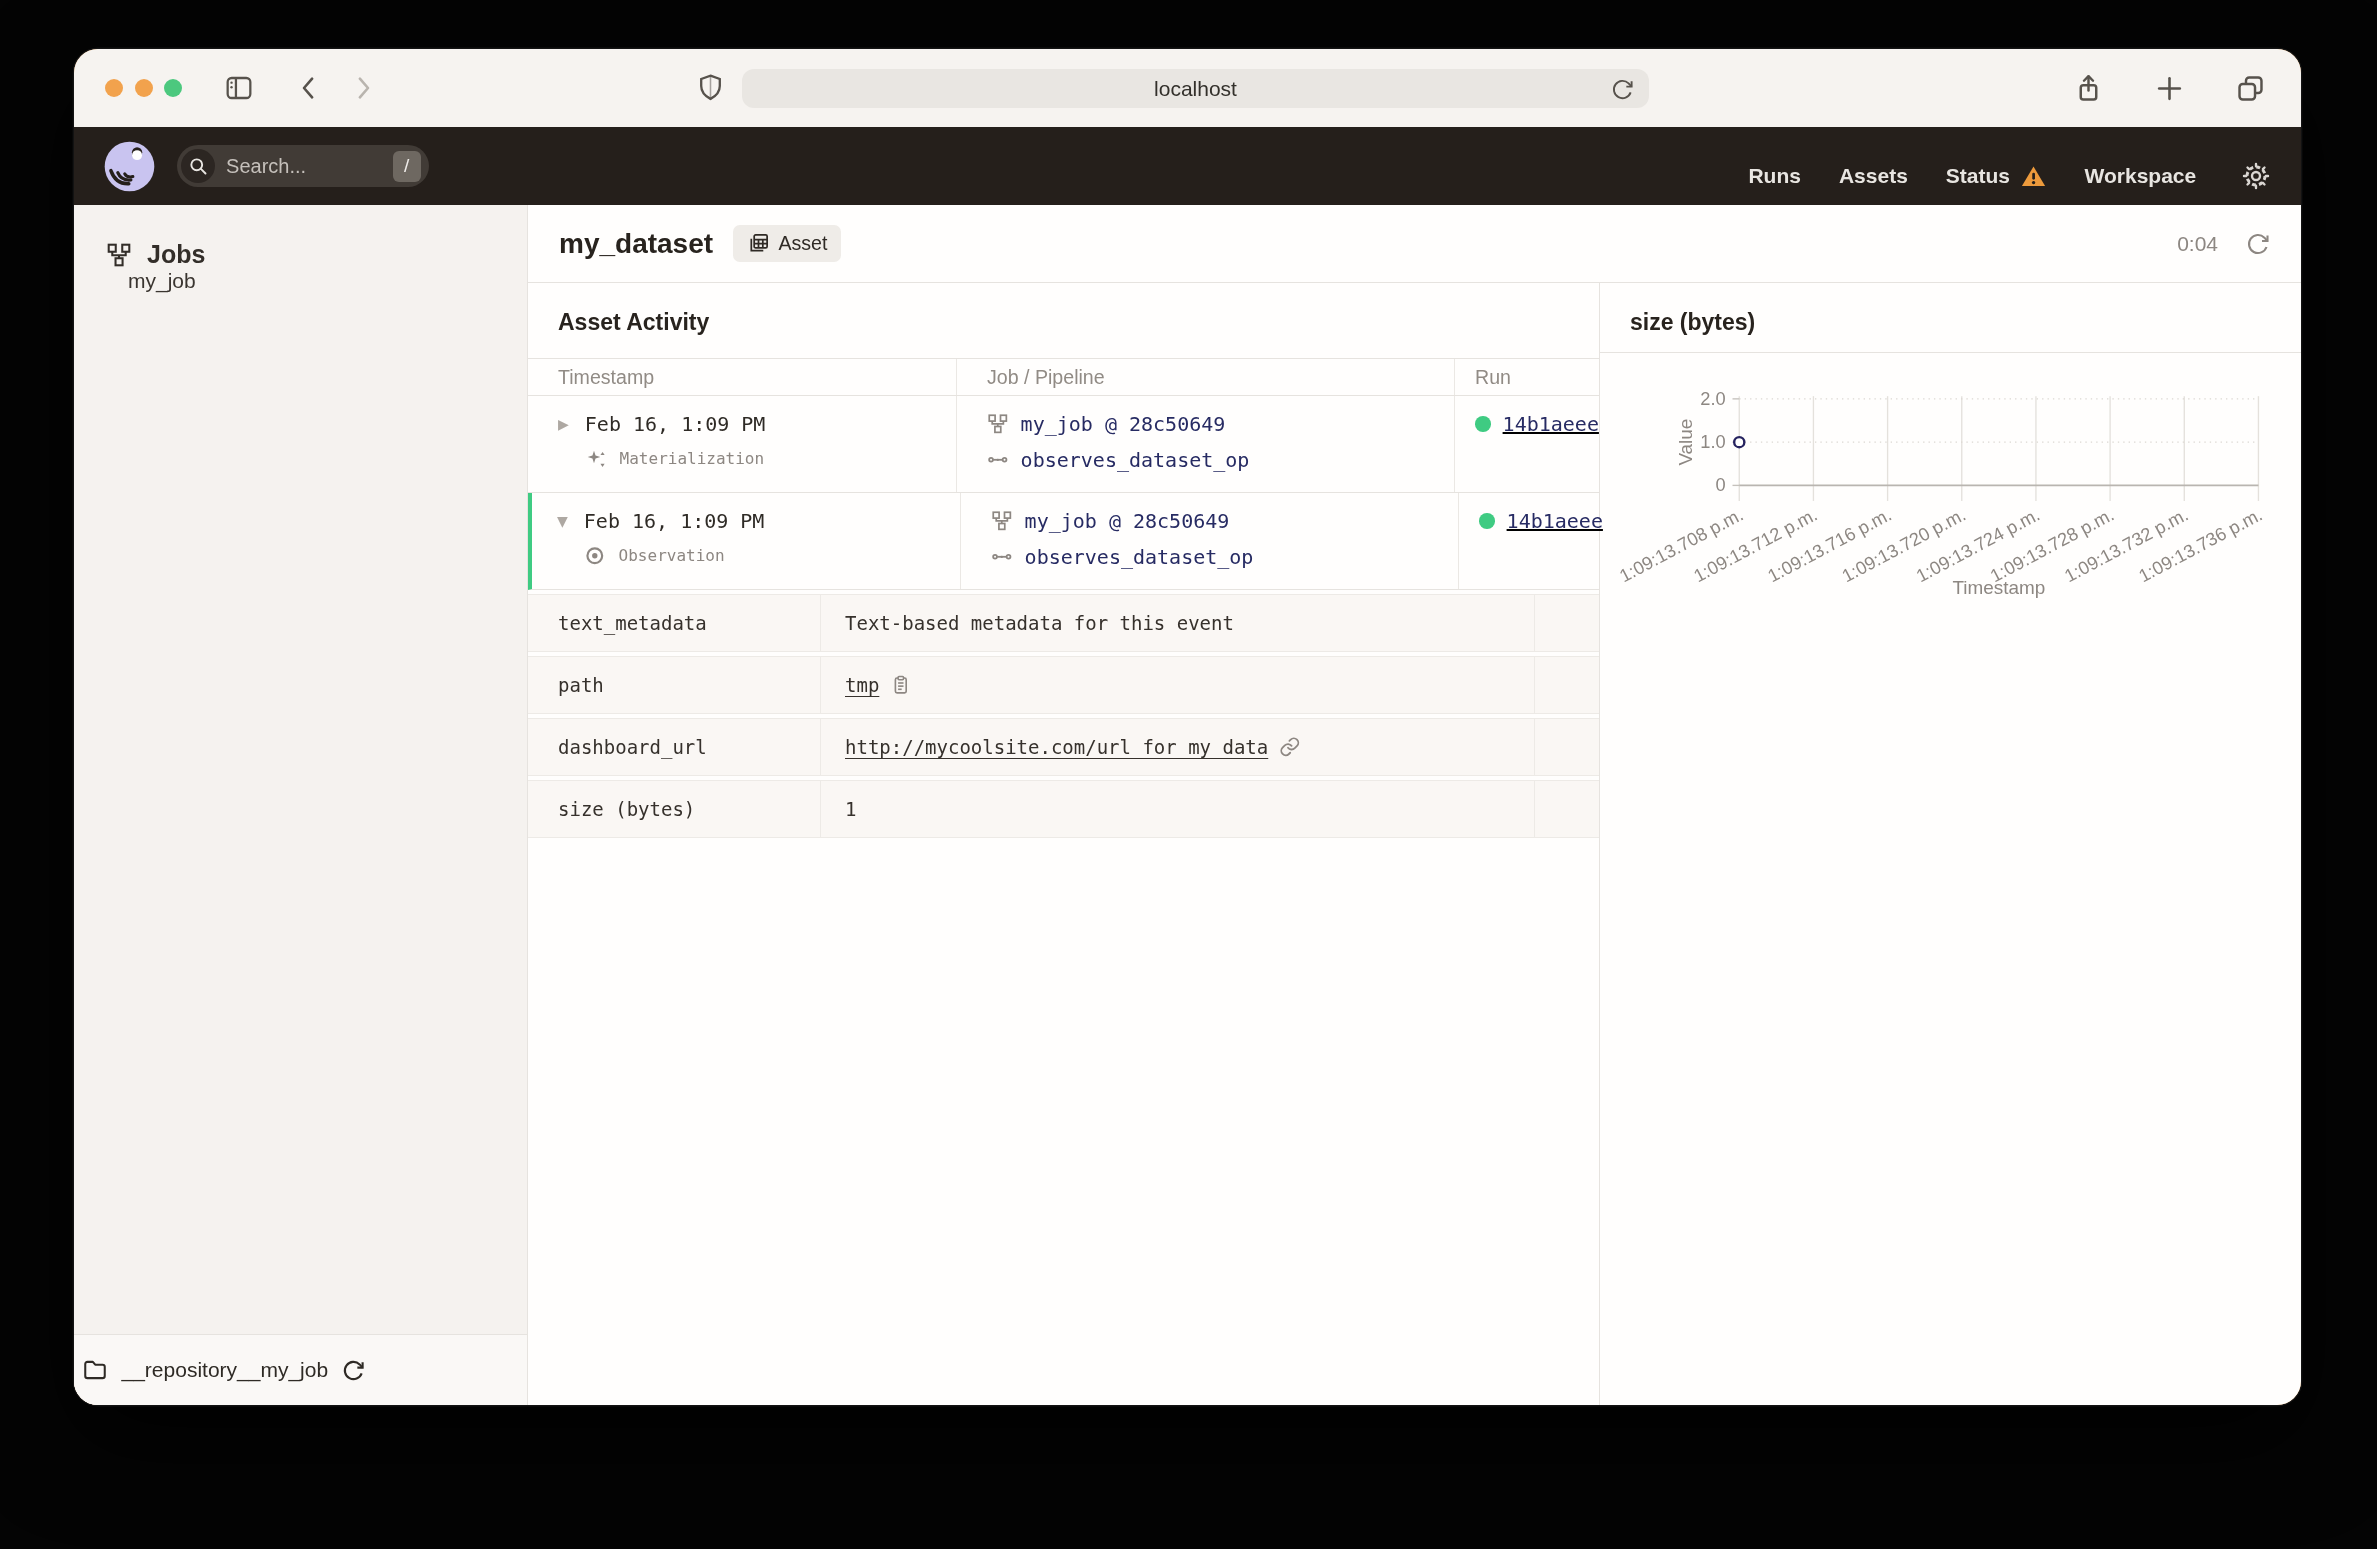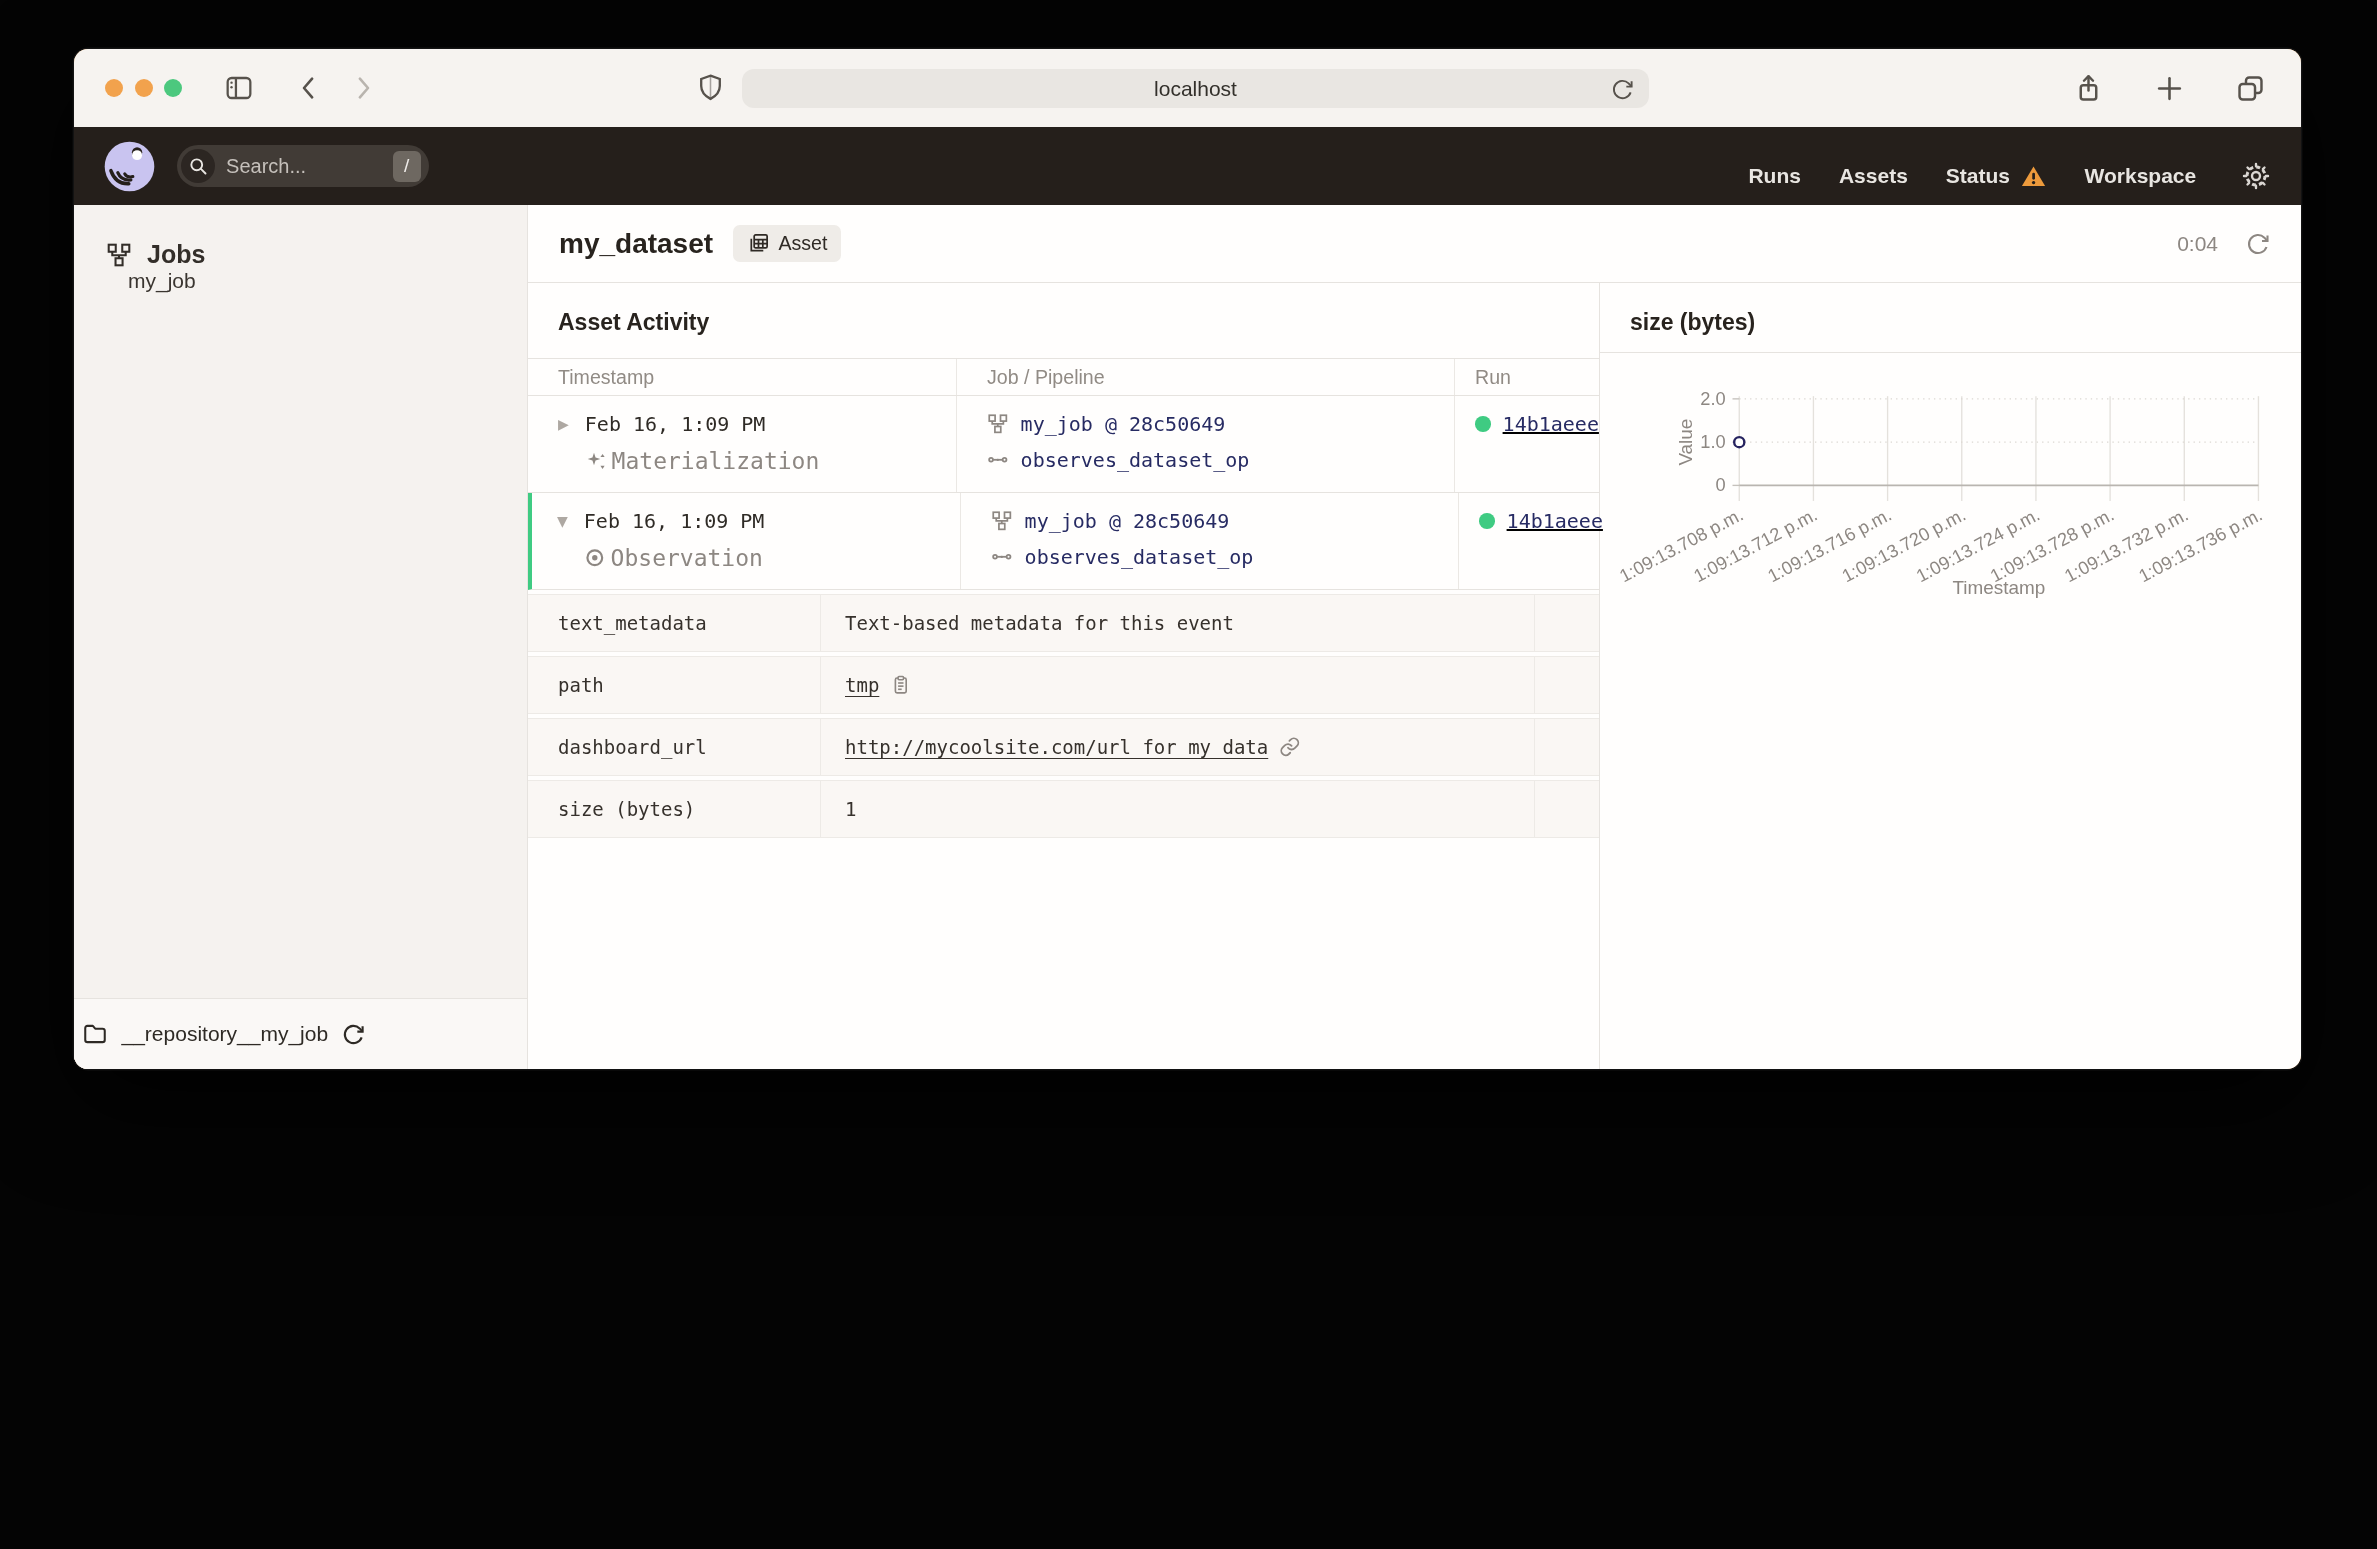--- a/index.html
+++ b/index.html
@@ -1,21 +1,21 @@
 <!DOCTYPE html>
 <html style="font-size:10.8px"><head>
 <meta charset="utf-8">
 <style>
   * { margin:0; padding:0; box-sizing:border-box; }
   html,body { width:2377px; height:1550px; overflow:hidden; }
   body { background:#040404; font-family:"Liberation Sans", sans-serif; }
 
   .window {
-    position:absolute; left:74px; top:49px; width:2227px; height:1020px;
-    background:#fdba74; border-radius:14px; overflow:hidden;
+    position:absolute; left:74px; top:49px; width:2227px; height:1356px;
+    background:#fdba74; border-radius:24px; overflow:hidden;
     box-shadow:0 0 0 1.4px rgba(255,255,255,0.07), 0 34px 95px rgba(0,0,0,0.85);
     display:flex; flex-direction:column;
   }
 
   
   .browser-bar { height:78px; flex:0 0 78px; background:#F6F3F0; display:flex; align-items:center; padding:0 35px 0 31px; position:relative; }
   .traffic { display:flex; gap:11.5px; }
   .light { width:18px; height:18px; border-radius:50%; }
   .light.l1,.light.l2 { background:#F2A24D; }
   .light.l3 { background:#4CC87E; }
@@ -75,21 +75,21 @@
 
   .arow { display:grid; grid-template-columns:429px 498px 1fr; border-bottom:1.4px solid #E6E3DF; height:97px; position:relative; }
   .arow > div { padding:16px 0 0 30px; border-right:1.4px solid #EBE8E4; }
   .arow > div:last-child { border-right:none; padding-left:20px;text-decoration:underline; }
   .arow.expanded { border-left:4.7px solid #3FCB82; }
   .arow.expanded > div:first-child { padding-left:25px; }
 
   .mono { font-family:"DejaVu Sans Mono", monospace; }
   .ts-line { display:flex; align-items:center; gap:10.8px; font-size:20px; color:#2F2B26; }
   .tri { font-size:14px; color:#AEA8A2; width:16px; cursor:pointer; font-family:"DejaVu Sans",sans-serif; }
-  .ev-line { display:flex; align-items:center; gap:5px; margin:12px 0 0 27px; font-size:23px; color:#8D8782; }
+  .ev-line { display:flex; align-items:center; gap:13px; margin:12px 0 0 27px; font-size:16px; color:#8D8782; }
   .job-line { display:flex; align-items:center; gap:12px; font-size:20px; }
   .job-line + .job-line { margin-top:12px; }
   .navy { color:#272B63; cursor:pointer; }
   .gicon { color:#8D8782; display:flex; }
   .run-line { display:flex; align-items:center; gap:12px; font-size:20px; }
   .run-dot { width:15.6px; height:15.6px; border-radius:50%; background:#3FCB82; }
 
   .meta-table { margin-top:4px; }
   .meta-row { display:grid; grid-template-columns:293px 714px 1fr; background:#FAF7F4; border-top:1.4px solid #EDEAE6; border-bottom:1.4px solid #EDEAE6; height:58px; margin-bottom:4px; }
   .meta-row > div { display:flex; align-items:center; border-right:1.4px solid #EDEAE6; font-size:19px; color:#36312C; }

